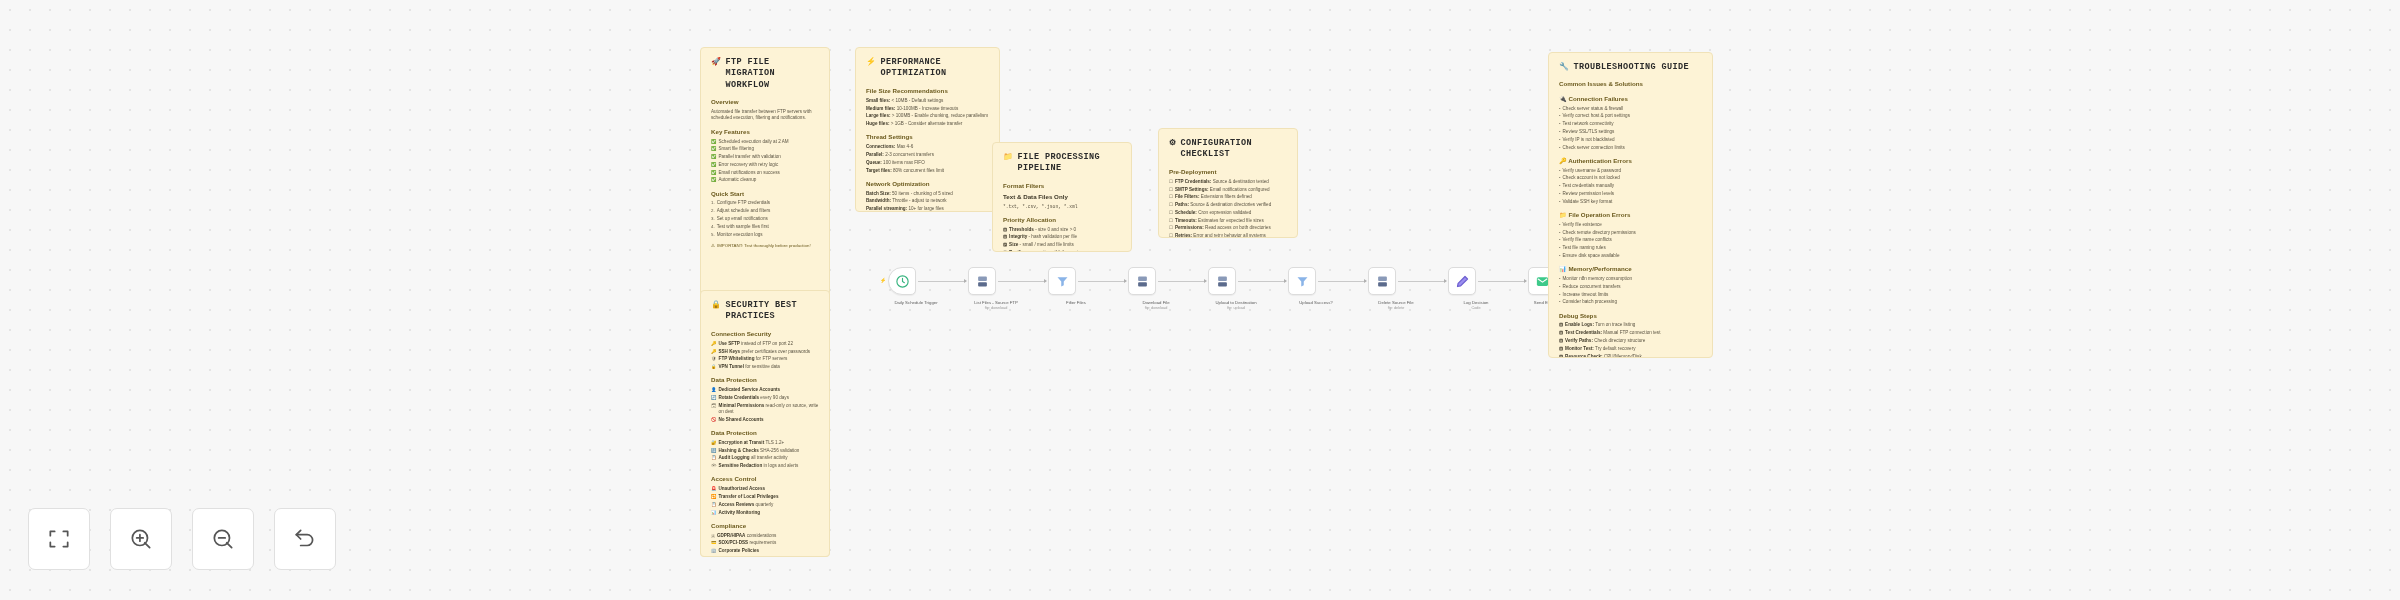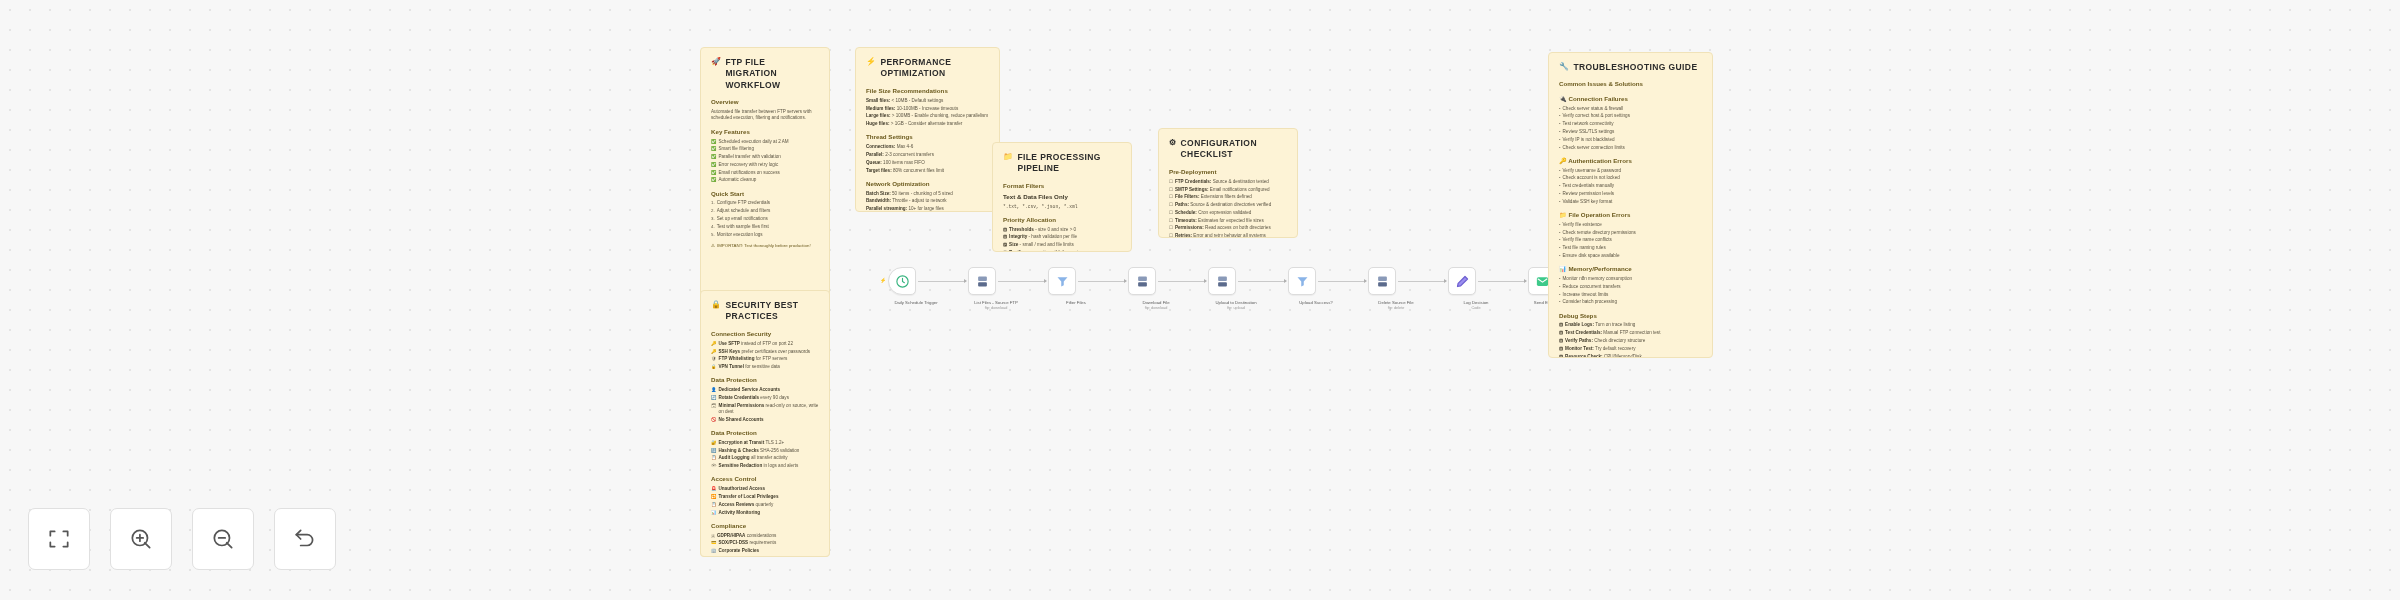--- a/index.html
+++ b/index.html
@@ -30,21 +30,21 @@
   }
   .note-title {
     font-weight: 700;
     letter-spacing: .4px;
     font-size: 8.5px;
     color: #2b2b2b;
     margin-bottom: 7px;
     display: flex; gap: 4px; align-items: flex-start;
     text-transform: uppercase;
   }
-  .note-title .ttxt { flex: 1; }
+  .note-title .ttxt { flex: 1; font-family: Liberation Mono, monospace; }
   .emoji { font-size: 8px; line-height: 1.2; }
   .sec-h {
     font-weight: 700;
     font-size: 6.2px;
     color: #6b5a1e;
     margin: 6px 0 2.5px;
   }
   .sec-h.first { margin-top: 0; }
   .para { font-size: 4.6px; color: #5b5443; margin-bottom: 3px; }
   ul.lst, ol.lst { list-style: none; }

